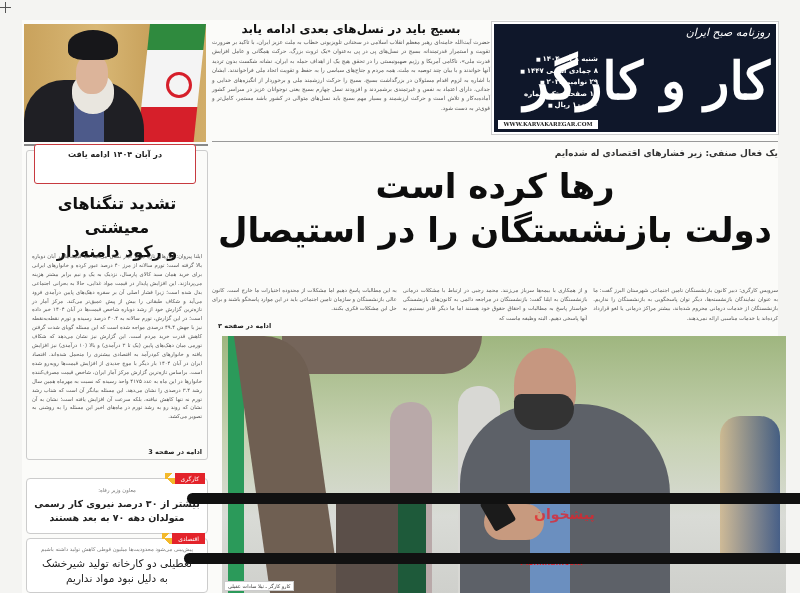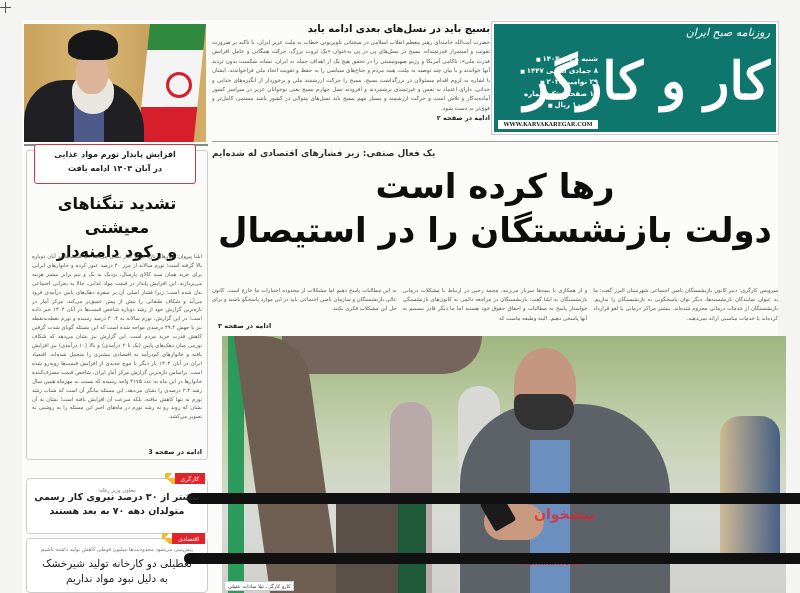--- a/index.html
+++ b/index.html
@@ -20,36 +20,36 @@
   .leader-photo .face { position: absolute; left: 52px; top: 30px; width: 32px; height: 40px; background: #dcb49a; border-radius: 45%; }
   .leader-photo .beard { position: absolute; left: 48px; top: 50px; width: 42px; height: 40px; background: #e9e6df; border-radius: 40% 40% 50% 50%; }
   .leader-photo .turban { position: absolute; left: 44px; top: 6px; width: 50px; height: 30px; background: #17171a; border-radius: 50% 50% 30% 30%; }
   .leader-photo .flag { position: absolute; right: 0; top: 0; width: 56px; height: 118px; background: linear-gradient(180deg,#2f8a3e 0%,#2f8a3e 22%,#f4f4f4 22%,#f4f4f4 70%,#d61f2a 70%); transform: skewX(-6deg); transform-origin: top right; }
   .leader-photo .emblem { position: absolute; right: 14px; top: 48px; width: 26px; height: 26px; border: 3px solid #d61f2a; border-radius: 50%; }
   .rule-under-photo { position: absolute; left: 2px; top: 124px; width: 184px; height: 2px; background: #888; }
 
   
   .top-article { position: absolute; left: 190px; top: 2px; width: 278px; height: 120px; text-align: right; }
   .top-kicker { font-size: 7px; text-align: center; color: #333; line-height: 10px; }
-  .top-headline { font-size: 10px; font-weight: bold; line-height: 14px; color: #111; }
+  .top-headline { font-size: 12px; font-weight: bold; text-align: center; line-height: 14px; color: #111; }
   .top-body { font-size: 5.6px; line-height: 9.4px; color: #555; text-align: justify; margin-top: 2px; }
   .cont-link { font-size: 6.5px; font-weight: bold; color: #222; margin-top: 1px; }
 
   
-  .masthead { position: absolute; left: 470px; top: 2px; width: 286px; height: 112px; background: #0f766e; border: 2px solid #fff; outline: 1px solid #ccc; }
+  .masthead { position: absolute; left: 470px; top: 2px; width: 286px; height: 112px; background: #0f172a; border: 2px solid #fff; outline: 1px solid #ccc; }
   .mast-tagline { position: absolute; right: 6px; top: 2px; font-size: 11px; font-style: italic; color: #fff; }
   .mast-title { position: absolute; right: 6px; top: 16px; font-size: 52px; font-weight: bold; color: #fff; line-height: 82px; letter-spacing: -2px; font-family: "DejaVu Serif", serif; margin-left: 29px; }
   .mast-info { position: absolute; left: 4px; top: 30px; width: 100px; }
   .mast-info li { list-style: none; font-size: 7px; color: #fff; font-weight: bold; line-height: 11.5px; text-align: right; }
   .mast-info li::after { content: " \25A0"; font-size: 5px; }
   .mast-url { position: absolute; left: 4px; bottom: 3px; width: 100px; height: 9px; background: #fff; color: #222; font-size: 5.5px; text-align: center; line-height: 9px; font-weight: bold; font-family: "DejaVu Serif", serif; }
   .rule-under-mast { position: absolute; left: 190px; top: 121px; width: 566px; height: 1px; background: #999; }
 
   
-  .main-kicker { position: absolute; left: 190px; top: 128px; width: 566px; text-align: left; font-size: 9px; font-weight: bold; color: #333; }
+  .main-kicker { position: absolute; left: 190px; top: 128px; width: 566px; text-align: right; font-size: 9px; font-weight: bold; color: #333; }
   .main-headline { position: absolute; left: 190px; top: 144px; width: 566px; text-align: center; font-size: 34px; line-height: 44px; font-weight: bold; color: #0d0d0d; font-family: "DejaVu Sans", sans-serif; letter-spacing: -1px; }
   .main-body { position: absolute; left: 190px; top: 266px; width: 566px; height: 48px; display: flex; flex-direction: row-reverse; gap: 6px; }
   .main-col { flex: 1; font-size: 5.4px; line-height: 9.2px; color: #555; text-align: justify; direction: rtl; overflow: hidden; }
   .main-cont { position: absolute; left: 196px; top: 302px; font-size: 6.5px; font-weight: bold; direction: rtl; }
 
   
   .main-photo { position: absolute; left: 200px; top: 316px; width: 564px; height: 257px; overflow: hidden; background: linear-gradient(180deg,#9fb67f 0%,#c7d2b3 40%,#d9dbd6 70%,#cfd0cc 100%); }
   .mp-pole { position: absolute; left: 6px; top: 0; width: 16px; height: 257px; background: #2b9a5a; }
   .mp-tree { position: absolute; left: 30px; top: 0; width: 70px; height: 257px; background: #6f5f52; border-radius: 0 40px 0 0; transform: skewX(8deg); }
   .mp-branch { position: absolute; left: 60px; top: 0; width: 200px; height: 38px; background: #75655a; border-radius: 0 0 60px 20px; }
@@ -77,21 +77,21 @@
   .left-cont { position: absolute; left: 10px; top: 428px; width: 170px; direction: rtl; font-size: 6.5px; font-weight: bold; color: #222; }
 
   .mini-card { position: absolute; left: 4px; width: 182px; border: 1px solid #ccc; border-radius: 4px; background: #fff; }
   .mini-card.c1 { top: 458px; height: 56px; }
   .mini-card.c2 { top: 518px; height: 55px; }
   .mini-tag { position: absolute; right: 2px; top: -6px; height: 11px; display: flex; flex-direction: row-reverse; align-items: center; }
   .mini-tag .cat { background: #e3232a; color: #fff; font-size: 6px; padding: 0 6px; height: 11px; line-height: 11px; direction: rtl; }
   .mini-tag .arrow { width: 10px; height: 11px; background: linear-gradient(135deg,#f3b92c 50%,transparent 50%), linear-gradient(45deg,transparent 50%,#f3b92c 50%); background-size: 10px 6px; background-repeat: no-repeat; background-position: top, bottom; }
   .mini-tag .page { background: #111; color: #fff; font-size: 5.5px; padding: 0 5px; height: 11px; line-height: 11px; direction: rtl; border-radius: 6px 0 0 6px; }
   .mini-sup { position: absolute; left: 0; right: 0; top: 8px; text-align: center; font-size: 5.3px; color: #777; direction: rtl; }
-  .mini-head { position: absolute; left: 0; right: 0; top: 11px; text-align: center; font-size: 9.5px; font-weight: bold; line-height: 14px; color: #222; direction: rtl; }
+  .mini-head { position: absolute; left: 0; right: 0; top: 18px; text-align: center; font-size: 9.5px; font-weight: bold; line-height: 14px; color: #222; direction: rtl; }
   .c2 .mini-sup { top: 7px; }
   .c2 .mini-head { top: 17px; font-size: 10.5px; font-weight: normal; line-height: 15px; }
 </style>
 </head>
 <body>
 
 <div class="crosshair"></div>
 
 <div class="page">
 
@@ -102,21 +102,20 @@
     <div class="shirt"></div>
     <div class="beard"></div>
     <div class="face"></div>
     <div class="turban"></div>
   </div>
   <div class="rule-under-photo"></div>
 
   <div class="top-article rtl">
     <div class="top-headline">بسیج باید در نسل‌های بعدی ادامه یابد</div>
     <div class="top-body">حضرت آیت‌الله خامنه‌ای رهبر معظم انقلاب اسلامی در سخنانی تلویزیونی خطاب به ملت عزیز ایران، با تاکید بر ضرورت تقویت و استمرار قدرتمندانه بسیج در نسل‌های پی در پی به‌عنوان «یک ثروت بزرگ، حرکت همگانی و عامل افزایش قدرت ملی»، ناکامی آمریکا و رژیم صهیونیستی را در تحقق هیچ یک از اهداف حمله به ایران، نشانه شکست بدون تردید آنها خواندند و با بیان چند توصیه به ملت، همه مردم و جناح‌های سیاسی را به حفظ و تقویت اتحاد ملی فراخواندند. ایشان با اشاره به لزوم اقدام مسئولان در بزرگداشت بسیج، بسیج را حرکت ارزشمند ملی و برخوردار از انگیزه‌های خدایی و جدانی، دارای اعتماد به نفس و غیرتمندی برشمردند و افزودند نسل چهارم بسیج یعنی نوجوانان عزیز در سراسر کشور آماده‌به‌کار و تلاش است و حرکت ارزشمند و بسیار مهم بسیج باید نسل‌های متوالی در کشور باشد مستمر، کامل‌تر و قوی‌تر به دست شود.</div>
-    <div class="cont-link">ادامه در صفحه ۲</div>
   </div>
 
   <div class="masthead">
     <div class="mast-tagline rtl">روزنامه صبح ایران</div>
     <div class="mast-title rtl">کار و کارگر</div>
     <ul class="mast-info rtl">
       <li>شنبه ۸ آذر ۱۴۰۴</li>
       <li>۸ جمادی الثانی ۱۴۴۷</li>
       <li>۲۹ نوامبر ۲۰۲۵</li>
       <li>۱۲ صفحه ـ تک شماره ۱۰۰۰۰۰ ریال</li>
@@ -153,21 +152,20 @@
     <div class="mp-man-mask"></div>
     <div class="mp-hand"></div>
     <div class="mp-phone"></div>
     <div class="mp-wm-logo">پیشخوان</div>
     <div class="mp-watermark">Pishkhan.com</div>
     <div class="mp-credit">کارو کارگر ـ نیلا سادات عقیلی</div>
   </div>
 
   <div class="left-box"></div>
   <div class="left-kicker-box">
-    <span>افزایش پایدار تورم مواد غذایی</span>
     <span>در آبان ۱۴۰۴ ادامه یافت</span>
   </div>
   <div class="left-headline">
     <div>تشدید تنگناهای معیشتی</div>
     <div>و رکود دامنه‌دار</div>
   </div>
   <div class="left-body">ایلنا پیروان: آمارهای تازه مرکز آمار نشان می‌دهد تب قیمت‌ها در آبان دوباره بالا گرفته است؛ تورم سالانه از مرز ۴۰ درصد عبور کرده و خانوارهای ایرانی برای خرید همان سبد کالای پارسال، نزدیک به یک و نیم برابر بیشتر هزینه می‌پردازند. این افزایش پایدار در قیمت مواد غذایی، حالا به بحرانی اجتماعی بدل شده است؛ زیرا فشار اصلی آن بر سفره دهک‌های پایین درآمدی فرود می‌آید و شکاف طبقاتی را بیش از پیش عمیق‌تر می‌کند. مرکز آمار در تازه‌ترین گزارش خود از رشد دوباره شاخص قیمت‌ها در آبان ۱۴۰۴ خبر داده است؛ در این گزارش، تورم سالانه به ۴۰.۴ درصد رسیده و تورم نقطه‌به‌نقطه نیز با جهش ۴۹.۴ درصدی مواجه شده است که این مسئله گویای شدت گرفتن کاهش قدرت خرید مردم است. این گزارش نیز نشان می‌دهد که شکاف تورمی میان دهک‌های پایین (یک تا ۳ درآمدی) و بالا (۱۰ درآمدی) نیز افزایش یافته و خانوارهای کم‌درآمد به اقتصادی بیشتری را متحمل شده‌اند. اقتصاد ایران در آبان ۱۴۰۴ بار دیگر با موج جدیدی از افزایش قیمت‌ها روبه‌رو شده است. براساس تازه‌ترین گزارش مرکز آمار ایران، شاخص قیمت مصرف‌کننده خانوارها در این ماه به عدد ۴۱۷۵ واحد رسیده که نسبت به مهرماه همین سال رشد ۳.۴ درصدی را نشان می‌دهد. این مسئله بیانگر آن است که شتاب رشد تورم نه تنها کاهش نیافته، بلکه سرعت آن افزایش یافته است؛ نشان به آن نشان که روند رو به رشد تورم در ماه‌های اخیر این مسئله را به روشنی به تصویر می‌کشد.</div>
   <div class="left-cont">ادامه در صفحه 3</div>
 
   <div class="mini-card c1">

